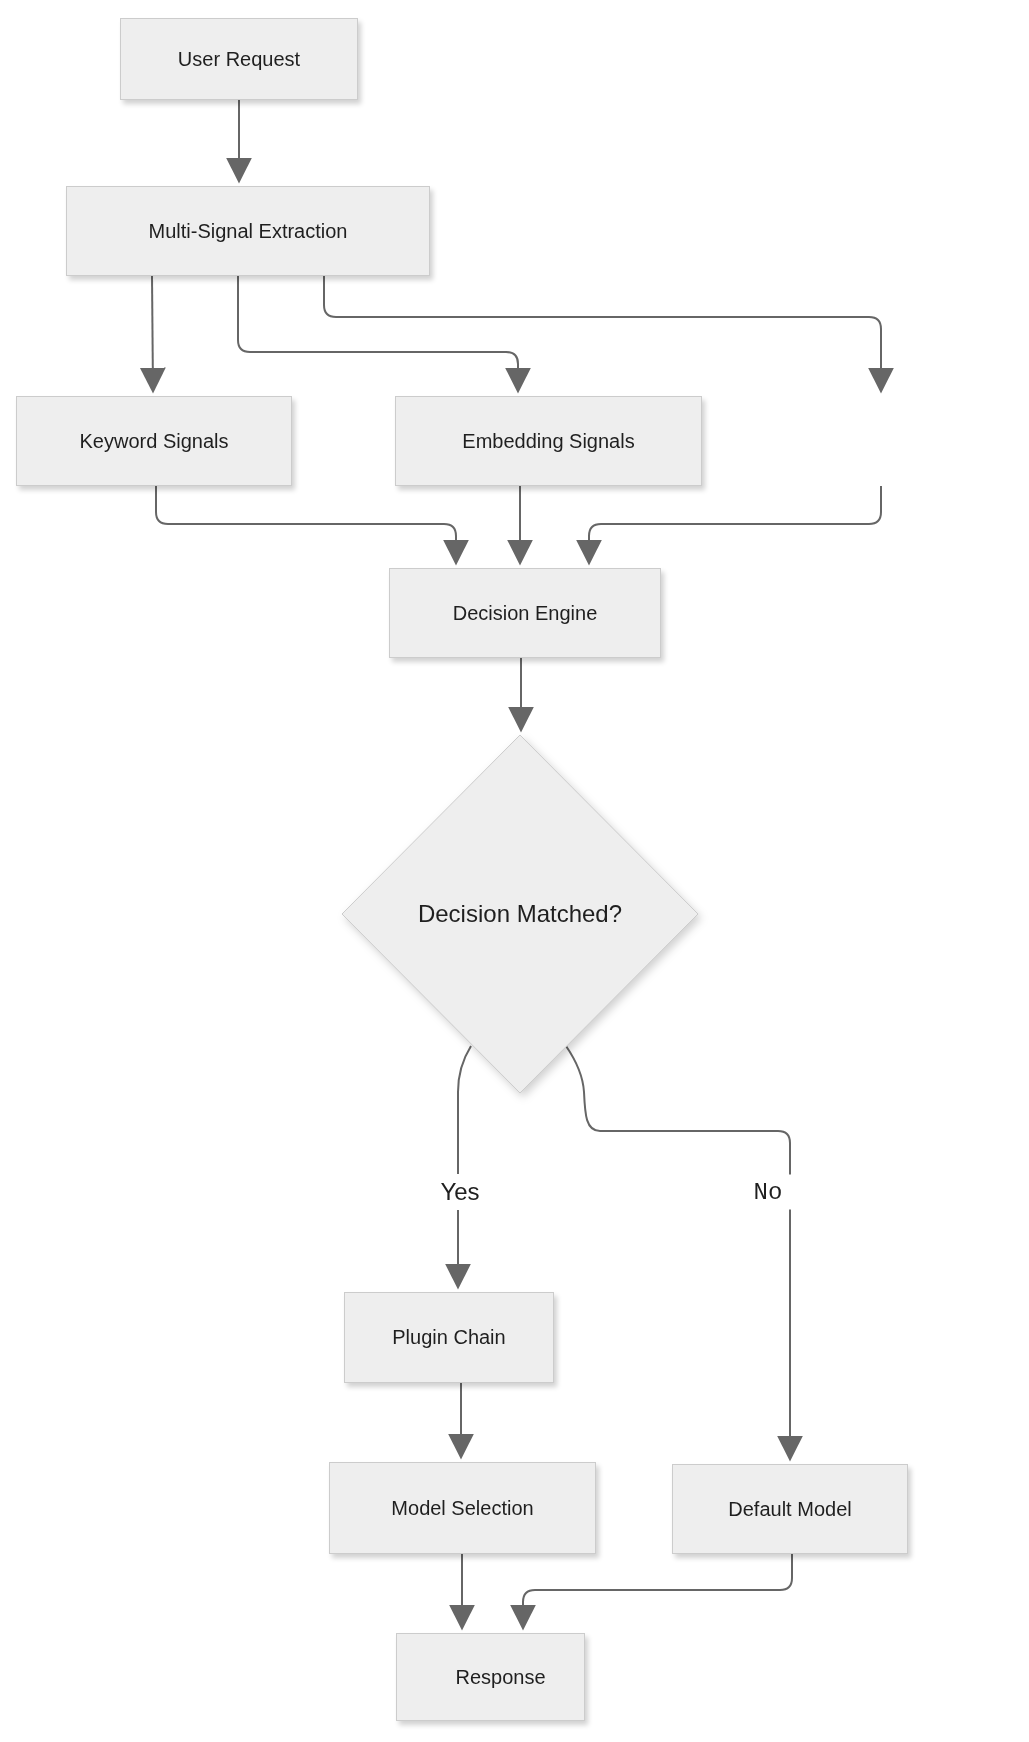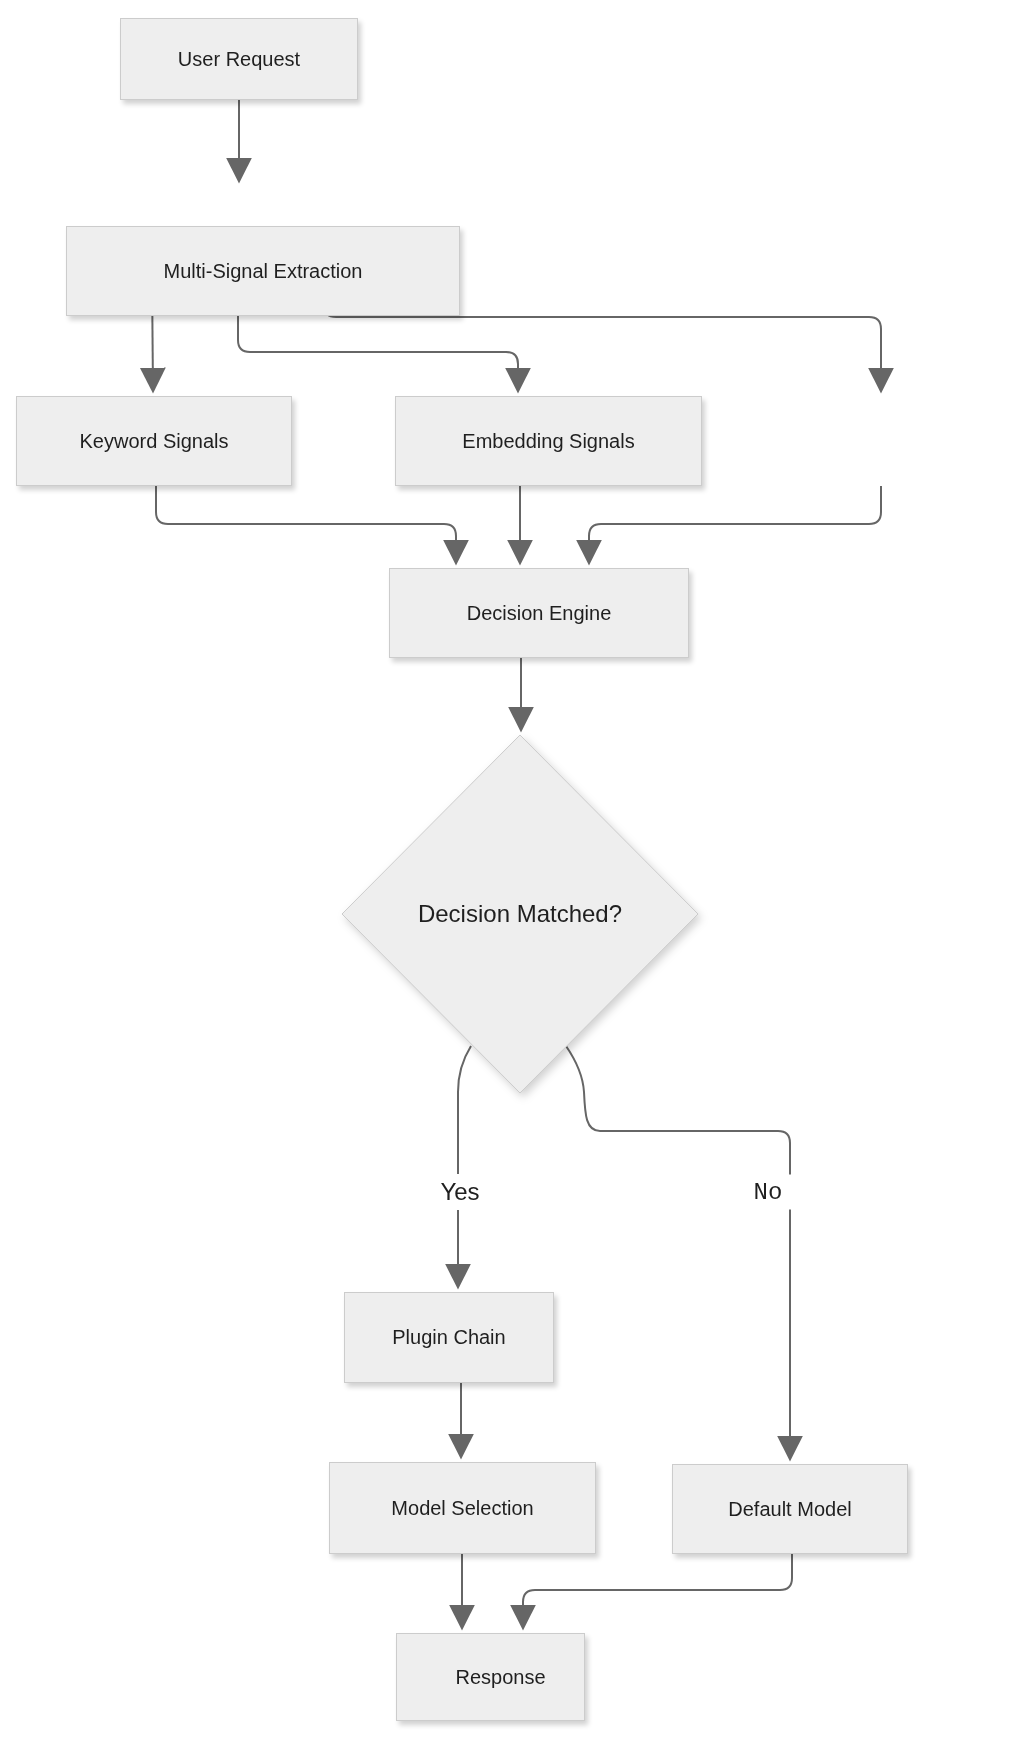--- a/index.html
+++ b/index.html
@@ -78,34 +78,34 @@
     <polygon points="520,735 698,914 520,1093 342,914"></polygon>
   </svg>
   <div class="diamond-label" style="left:342px;top:735px;width:356px;height:358px;">
     <span>Decision Matched?</span>
   </div>
 
   <div class="node" style="left:120px;top:18px;width:238px;height:82px;">
     <span>User Request</span>
   </div>
 
-  <div class="node" style="left:66px;top:186px;width:394px;height:90px;margin-top:40px;">
+  <div class="node" style="left:66px;top:186px;width:364px;height:90px;">
     <span>Multi-Signal Extraction</span>
   </div>
 
   <div class="node" style="left:16px;top:396px;width:276px;height:90px;">
     <span>Keyword Signals</span>
   </div>
 
   <div class="node" style="left:367px;top:396px;width:307px;height:90px;margin-left:28px;">
     <span>Embedding Signals</span>
   </div>
 
 
-  <div class="node" style="left:389px;top:568px;width:300px;height:90px;">
+  <div class="node" style="left:389px;top:568px;width:272px;height:90px;">
     <span>Decision Engine</span>
   </div>
 
   <div class="node" style="left:344px;top:1292px;width:210px;height:91px;">
     <span>Plugin Chain</span>
   </div>
 
   <div class="node" style="left:329px;top:1462px;width:267px;height:92px;align-items:center;">
     <span>Model Selection</span>
   </div>

